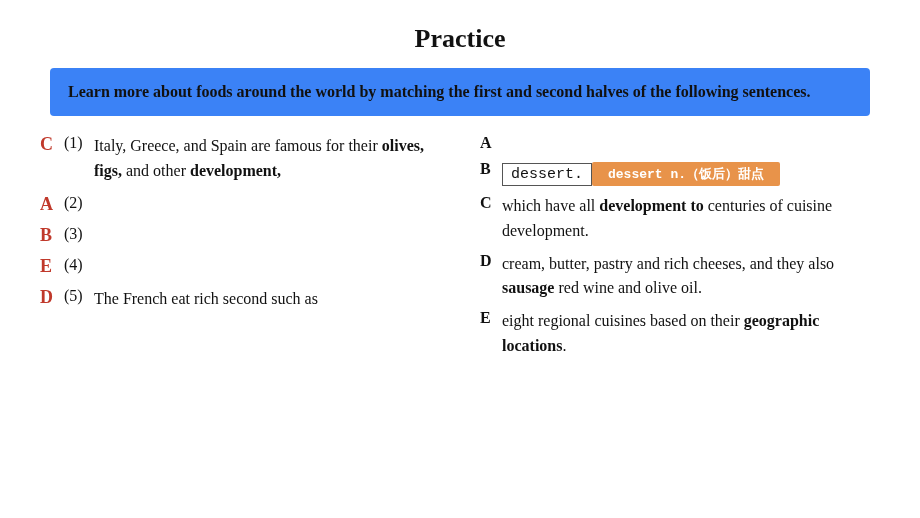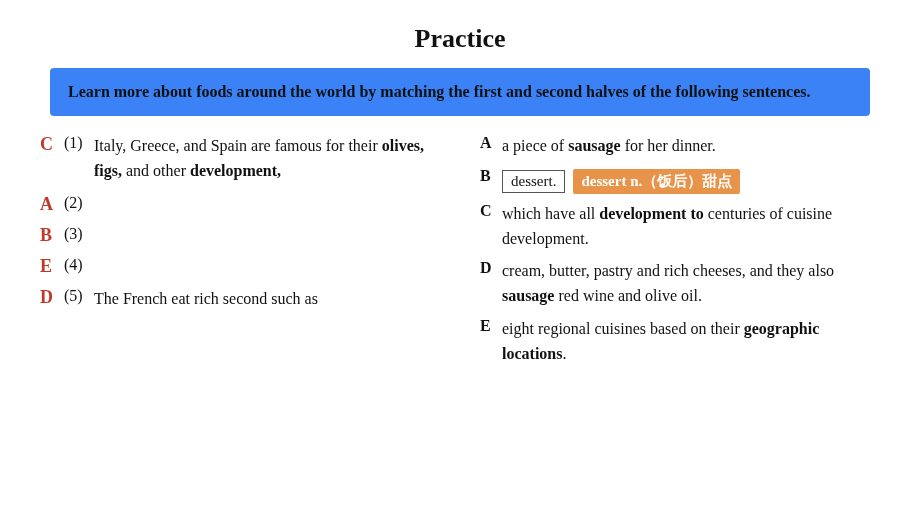--- a/index.html
+++ b/index.html
@@ -85,35 +85,35 @@
     .right-text {
       font-size: 16px;
       line-height: 1.55;
     }
     .right-text b {
       font-weight: bold;
     }
     .dessert-row {
       display: flex;
       align-items: center;
-      gap: 8px;
       margin-top: 2px;
+      font-family: Liberation Mono, monospace;
     }
     .dessert-box {
       border: 1.5px solid #555;
       padding: 2px 8px;
       font-size: 15px;
       background: #fff;
     }
     .dessert-tooltip {
       background: #e8934a;
       color: #fff;
       font-weight: bold;
-      font-size: 15px;
-      padding: 3px 8px;
+      font-size: 13px;
+      padding: 3px 16px;
       border-radius: 2px;
       white-space: nowrap;
     }
   </style>
 </head>
 <body>
 
 <div class="page-title">Practice</div>
 
 <div class="instruction-box">Learn more about foods around the world by matching the first and second halves of the following sentences.</div>
@@ -139,21 +139,20 @@
       </div>
       <div class="sentence-item">
         <span class="answer-letter">D</span>
         <span class="sentence-number">(5)</span>
         <span class="sentence-text">The French eat rich second such as</span>
       </div>
     </div>
   <div class="col-right" id="right-col">
       <div class="right-item">
         <span class="right-letter">A</span>
-        <div><span class="right-text">a piece of <b>sausage</b> for her dinner.</span></div>
       </div>
       <div class="right-item">
         <span class="right-letter">B</span>
         <div><div class="dessert-row">
             <span class="dessert-box">dessert.</span>
             <span class="dessert-tooltip">dessert n.（饭后）甜点</span>
           </div></div>
       </div>
       <div class="right-item">
         <span class="right-letter">C</span>

